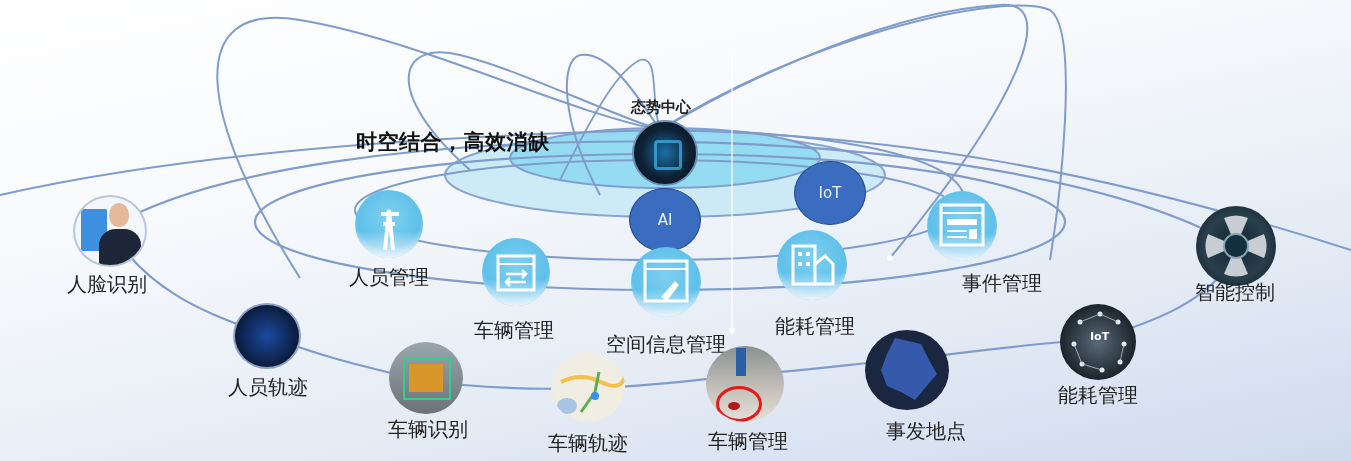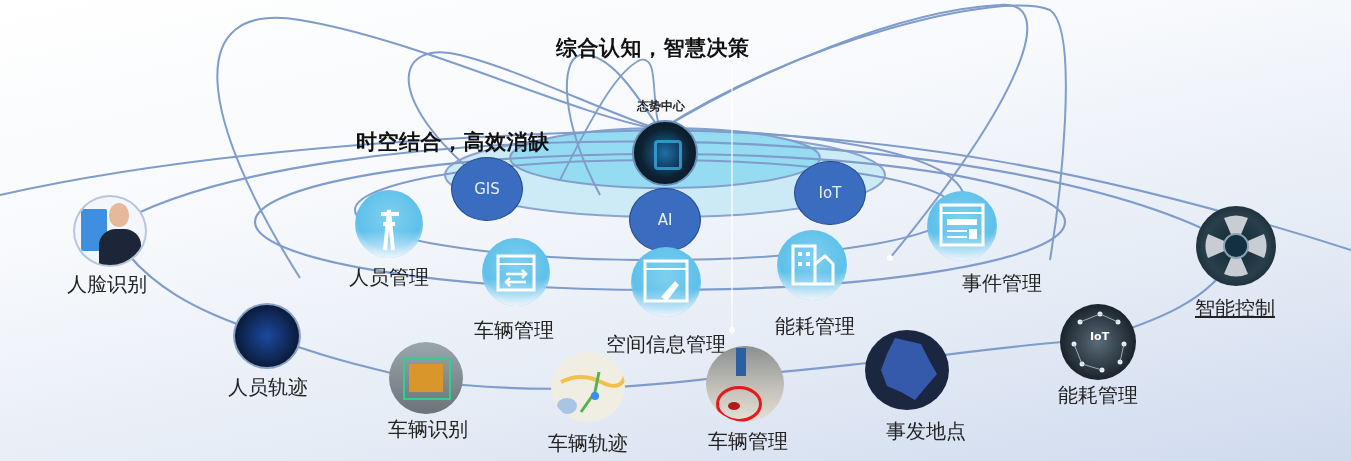--- a/index.html
+++ b/index.html
@@ -10,21 +10,21 @@
   }
   .stage { position:absolute; left:0; top:0; width:1351px; height:461px; }
   svg.orbits { position:absolute; left:0; top:0; }
   .headline {
     position:absolute; font-weight:bold; color:#111; font-size:21px; white-space:nowrap;
     letter-spacing:0.5px;
   }
   .label {
     position:absolute; font-size:20px; color:#222; white-space:nowrap; transform:translateX(-50%);
   }
-  .label-bold { font-weight:bold; font-size:12px; }
+  .label-bold { font-weight:bold; font-size:15px; }
   .node {
     position:absolute; border-radius:50%; transform:translate(-50%,-50%);
     overflow:hidden;
   }
   .tech {
     position:absolute; border-radius:50%; transform:translate(-50%,-50%);
     background:#3a6dbf; border:1px solid #23478a; color:#e8f0ff;
     display:flex; align-items:center; justify-content:center; font-size:15px;
   }
   .svc {
@@ -63,31 +63,27 @@
     <path d="M660 130 C 800 130, 960 150, 965 200" fill="none" stroke="#7f9ccb" stroke-width="2"></path>
 
     <path d="M0 195 C 200 150, 450 135, 665 130" fill="none" stroke="#7f9ccb" stroke-width="2"></path>
     <path d="M665 130 C 900 135, 1100 170, 1351 250" fill="none" stroke="#7f9ccb" stroke-width="2"></path>
 
     <line x1="732" y1="50" x2="732" y2="335" stroke="#ffffff" stroke-width="1.5" opacity="0.8"></line>
     <circle cx="890" cy="258" r="3" fill="#ffffff"></circle>
     <circle cx="732" cy="330" r="3" fill="#ffffff"></circle>
   </svg>
 
-  <div class="headline" style="left:556px; top:34px;">综合认知，智慧决策</div>
   <div class="headline" style="left:356px; top:128px;">时空结合，高效消缺</div>
 
   <div class="label label-bold" style="left:661px; top:98px;">态势中心</div>
   <div class="node" style="left:665px; top:153px; width:62px; height:62px; background:radial-gradient(circle,#1e6fa8 0%,#0d2233 55%,#06121c 100%); border:2px solid #6c8fb8;">
     <div style="position:absolute; left:20px; top:18px; width:22px; height:24px; border:3px solid #3aa7e0; border-radius:4px; opacity:0.8;"></div>
   </div>
 
-  <div class="tech" style="left:487px; top:189px; width:70px; height:62px;">
-      <span>GIS</span>
-    </div>
   <div class="tech" style="left:665px; top:220px; width:70px; height:62px;">
       <span>AI</span>
     </div>
   <div class="tech" style="left:830px; top:193px; width:70px; height:62px;">
       <span>IoT</span>
     </div>
 
   <div class="svc" style="left:389px; top:224px; width:68px; height:68px;">
     <svg width="68" height="68" style="position:absolute;left:0;top:0;z-index:1">
         <path d="M30 60 L34 20 L38 60 M26 24 L44 24 M28 34 L40 34" stroke="#fff" stroke-width="4" fill="none"></path>
@@ -205,15 +201,15 @@
     <svg width="80" height="80" style="position:absolute;left:0;top:0">
         <g fill="#c7cdd2">
           <path d="M40 40 L28 12 A30 30 0 0 1 52 12 Z"></path>
           <path d="M40 40 L68 28 A30 30 0 0 1 68 52 Z"></path>
           <path d="M40 40 L52 68 A30 30 0 0 1 28 68 Z"></path>
           <path d="M40 40 L12 52 A30 30 0 0 1 12 28 Z"></path>
         </g>
         <circle cx="40" cy="40" r="12" fill="#123040" stroke="#8aa3b2" stroke-width="2"></circle>
       </svg>
   </div>
-  <div class="label" style="left:1235px; top:295px;text-decoration:underline;">智能控制</div>
+  <div class="label" style="left:1235px; top:279px;">智能控制</div>
 
 </div>
 
 </body></html>

